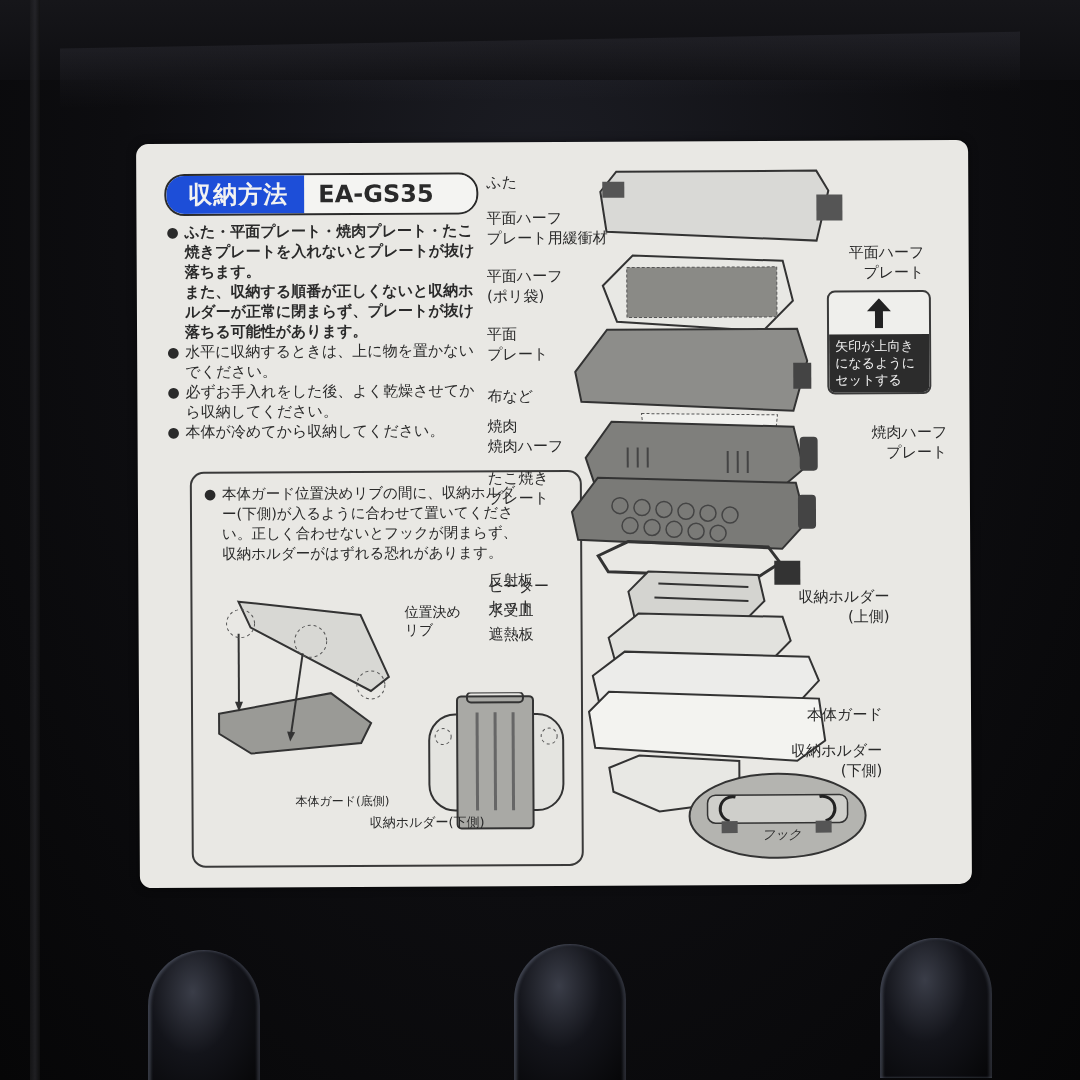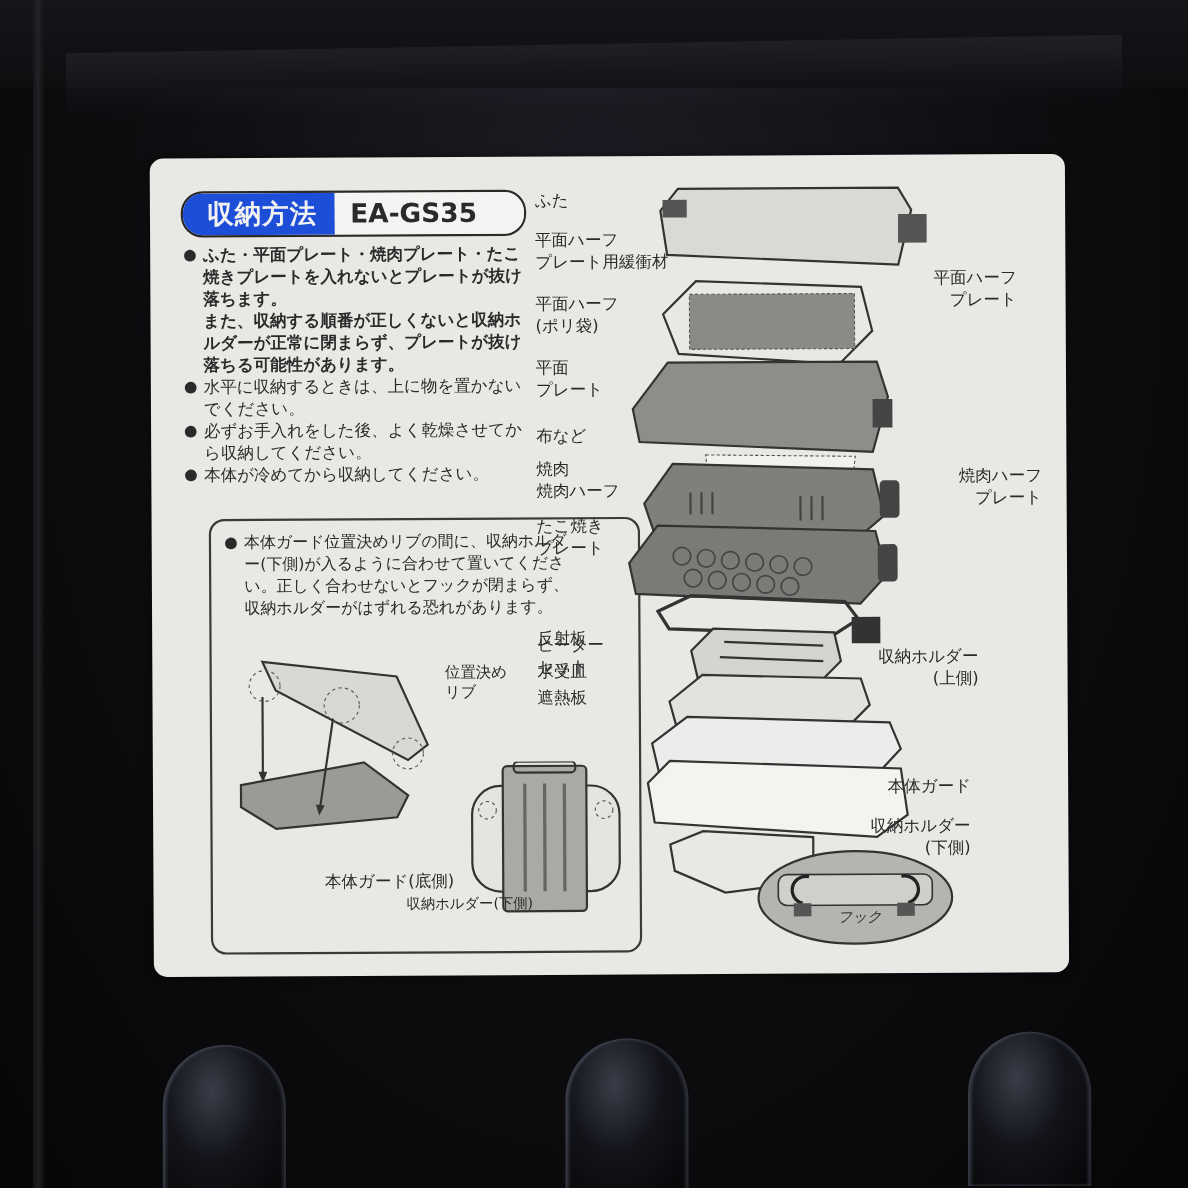--- a/index.html
+++ b/index.html
@@ -72,21 +72,21 @@
     <svg style="position:absolute;left:228px;top:220px" width="150" height="140" viewBox="0 0 150 140">
       <rect x="8" y="22" width="134" height="96" rx="26" fill="#e4e4e0" stroke="#333" stroke-width="2"></rect>
       <rect x="36" y="4" width="76" height="132" rx="4" fill="#a9a9a5" stroke="#333" stroke-width="2"></rect>
       <rect x="46" y="0" width="56" height="10" rx="4" fill="none" stroke="#333" stroke-width="2"></rect>
       <line x1="56" y1="20" x2="56" y2="118" stroke="#666" stroke-width="3"></line>
       <line x1="74" y1="20" x2="74" y2="118" stroke="#666" stroke-width="3"></line>
       <line x1="92" y1="20" x2="92" y2="118" stroke="#666" stroke-width="3"></line>
       <circle cx="22" cy="44" r="8" fill="none" stroke="#555" stroke-dasharray="3 3"></circle>
       <circle cx="128" cy="44" r="8" fill="none" stroke="#555" stroke-dasharray="3 3"></circle>
     </svg>
-    <div class="lbl" style="left:102px;top:318px;font-size:15px;">本体ガード(底側)</div>
+    <div class="lbl" style="left:102px;top:318px;font-size:12px;">本体ガード(底側)</div>
     <div class="lbl" style="left:176px;top:340px;font-size:13px;">収納ホルダー(下側)</div>
 
   </div>
 
   <svg style="position:absolute;left:430px;top:10px" width="300" height="700" viewBox="0 0 300 700">
 
     <path d="M34 40 L50 20 L250 20 L262 40 L250 90 L40 80 Z" fill="#d9d9d6" stroke="#333" stroke-width="2"></path>
     <rect x="36" y="30" width="22" height="16" fill="#555"></rect>
     <rect x="250" y="44" width="26" height="26" fill="#555"></rect>
 
@@ -163,20 +163,28 @@
   <div class="lbl" style="left:712px;top:102px;white-space:pre-line;text-align:right;">平面ハーフ
 プレート</div>
   <div class="lbl" style="left:690px;top:282px;white-space:pre-line;text-align:right;margin-left:44px;">焼肉ハーフ
 プレート</div>
   <div class="lbl" style="left:660px;top:446px;white-space:pre-line;text-align:right;">収納ホルダー
 (上側)</div>
   <div class="lbl" style="left:668px;top:564px;white-space:pre-line;">本体ガード</div>
   <div class="lbl" style="left:652px;top:600px;white-space:pre-line;text-align:right;">収納ホルダー
 (下側)</div>
 
+  <div class="arrow-box">
+    <div class="ar">
+      <svg width="24" height="30" viewBox="0 0 24 30">
+          <polygon points="12,0 24,13 16,13 16,30 8,30 8,13 0,13" fill="#222"></polygon>
+        </svg>
+    </div>
+    <div class="txt">矢印が上向きになるようにセットする</div>
+  </div>
 
   <svg style="position:absolute;left:548px;top:630px" width="180" height="90" viewBox="0 0 180 90">
     <ellipse cx="90" cy="45" rx="88" ry="42" fill="#b4b4b0" stroke="#333" stroke-width="2"></ellipse>
     <rect x="20" y="24" width="140" height="28" rx="8" fill="#cfcfcb" stroke="#333" stroke-width="1.5"></rect>
     <path d="M42 50 A12 12 0 0 1 48 26" fill="none" stroke="#222" stroke-width="3"></path>
     <path d="M138 50 A12 12 0 0 0 132 26" fill="none" stroke="#222" stroke-width="3"></path>
     <rect x="34" y="50" width="16" height="12" fill="#555"></rect>
     <rect x="128" y="50" width="16" height="12" fill="#555"></rect>
   </svg>
   <div class="lbl" style="left:622px;top:684px;font-size:13px;font-weight:normal;font-style:italic;">フック</div>

